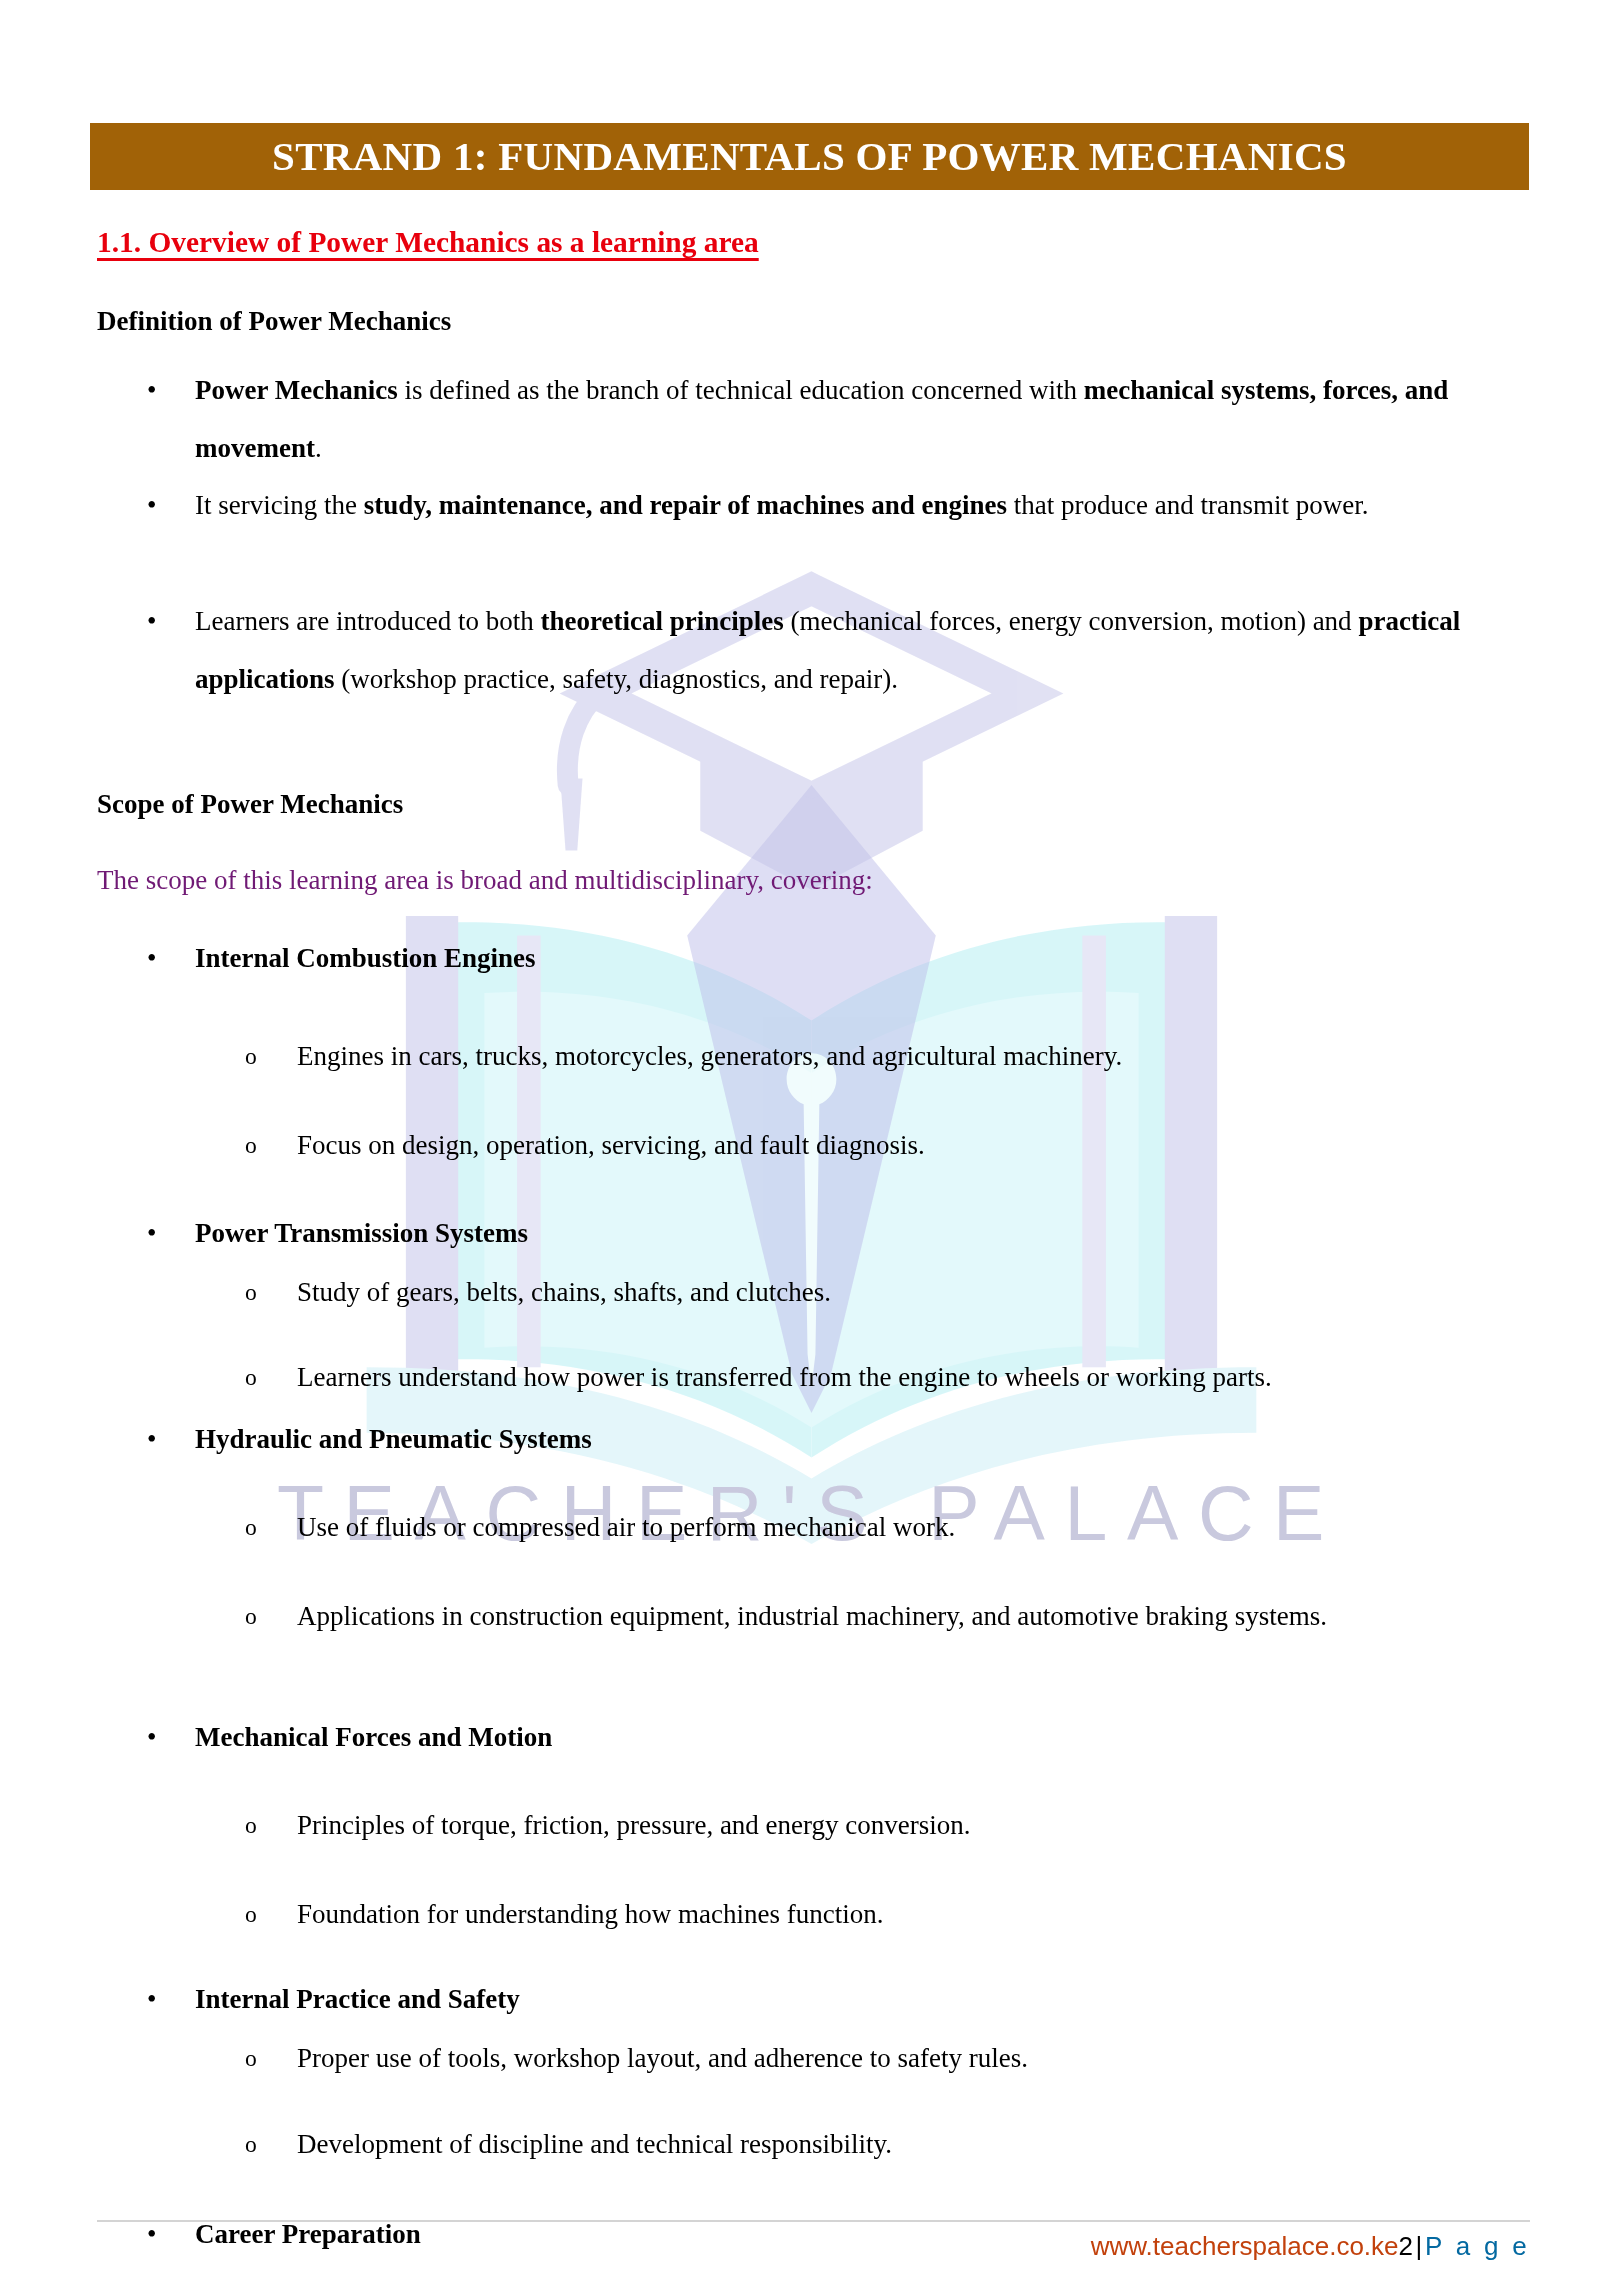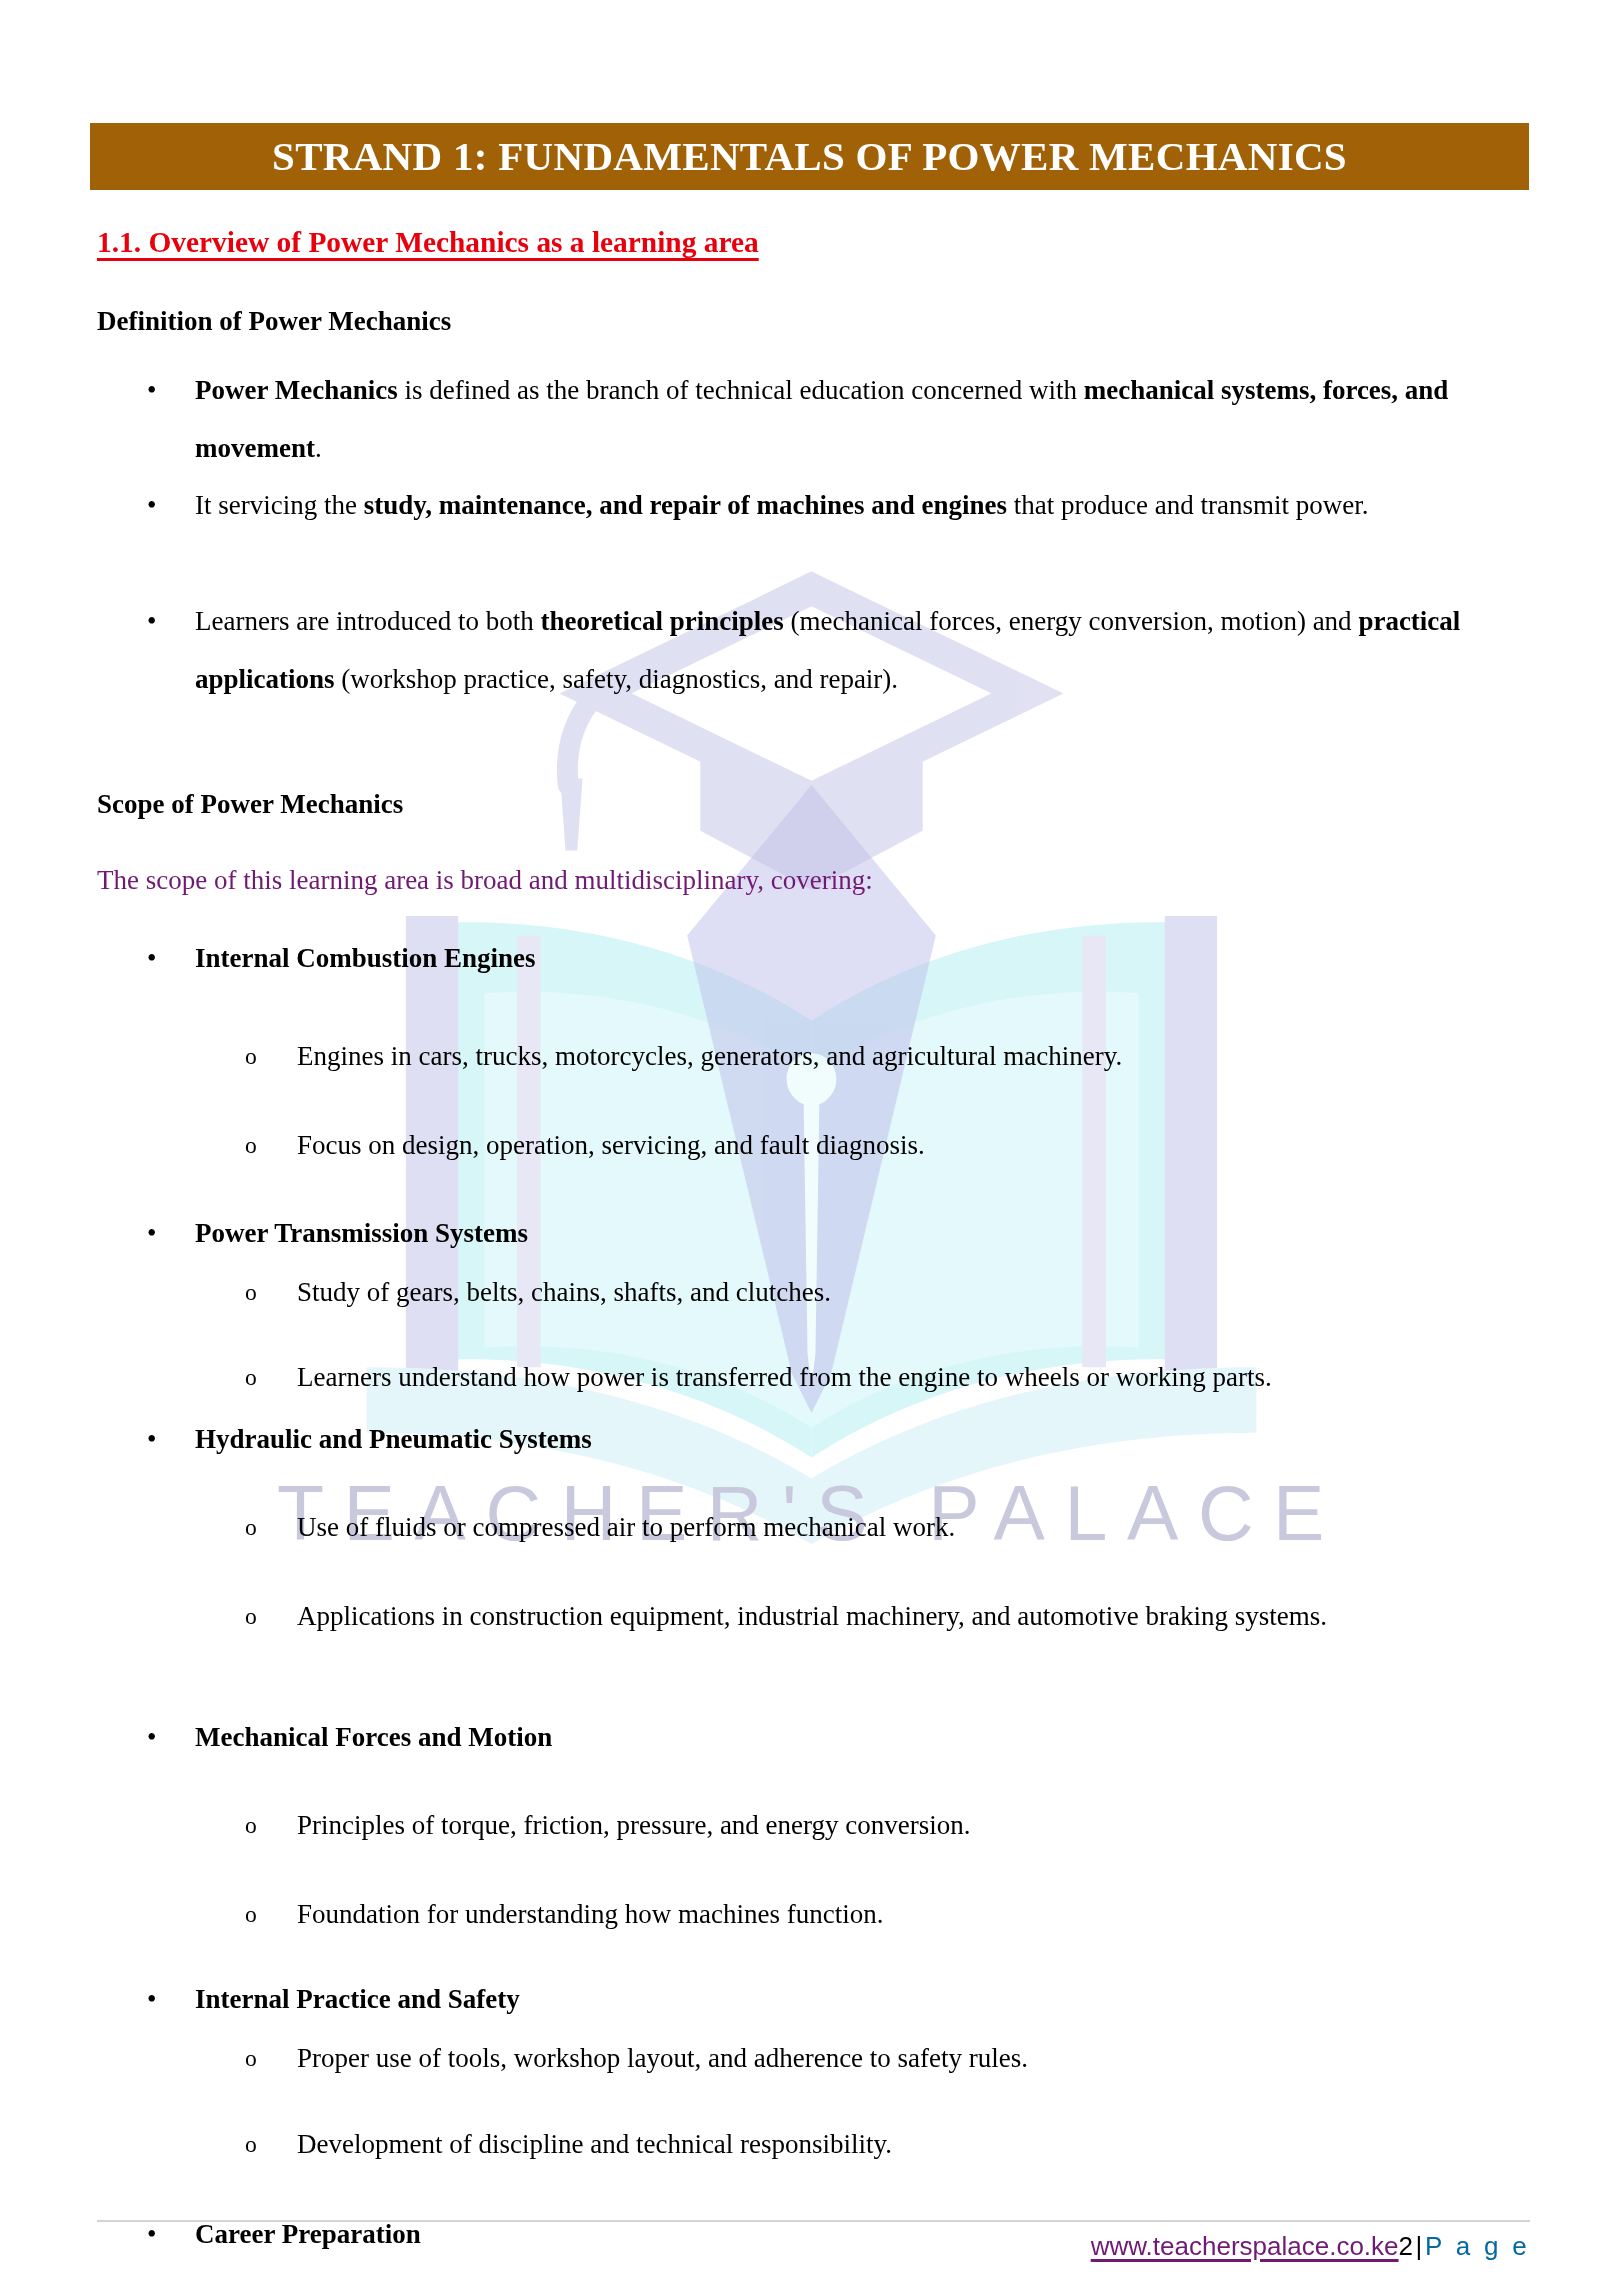--- a/index.html
+++ b/index.html
@@ -144,22 +144,21 @@
     position: absolute;
     left: 97px;
     top: 2231px;
     width: 1433px;
     text-align: right;
     font-family: "Liberation Sans", "DejaVu Sans", sans-serif;
     font-size: 26px;
     white-space: nowrap;
   }
   #footer-url {
-    color: #701a75;
-    text-decoration: underline;
+    color: #c2410c;
     text-decoration-thickness: 2.6px;
     text-underline-offset: 3.9px;
   }
   #footer-page-num { color: #000; }
   #footer-sep { color: #000; padding: 0 2.6px; }
   #footer-page-word { color: #0369a1; letter-spacing: 3.3px; }
 </style>
 </head>
 <body>
 

